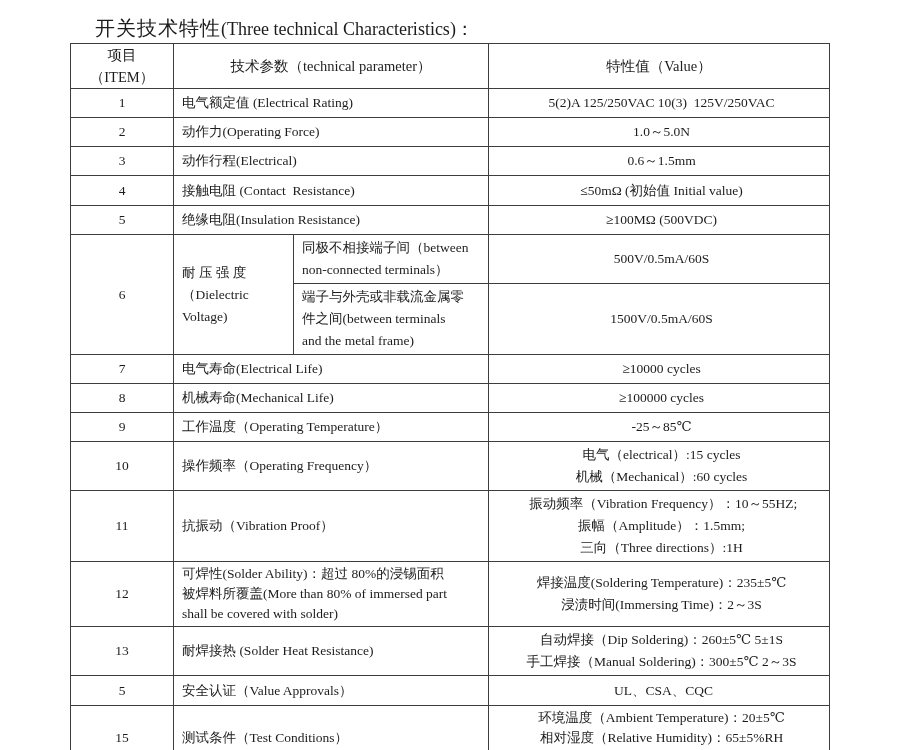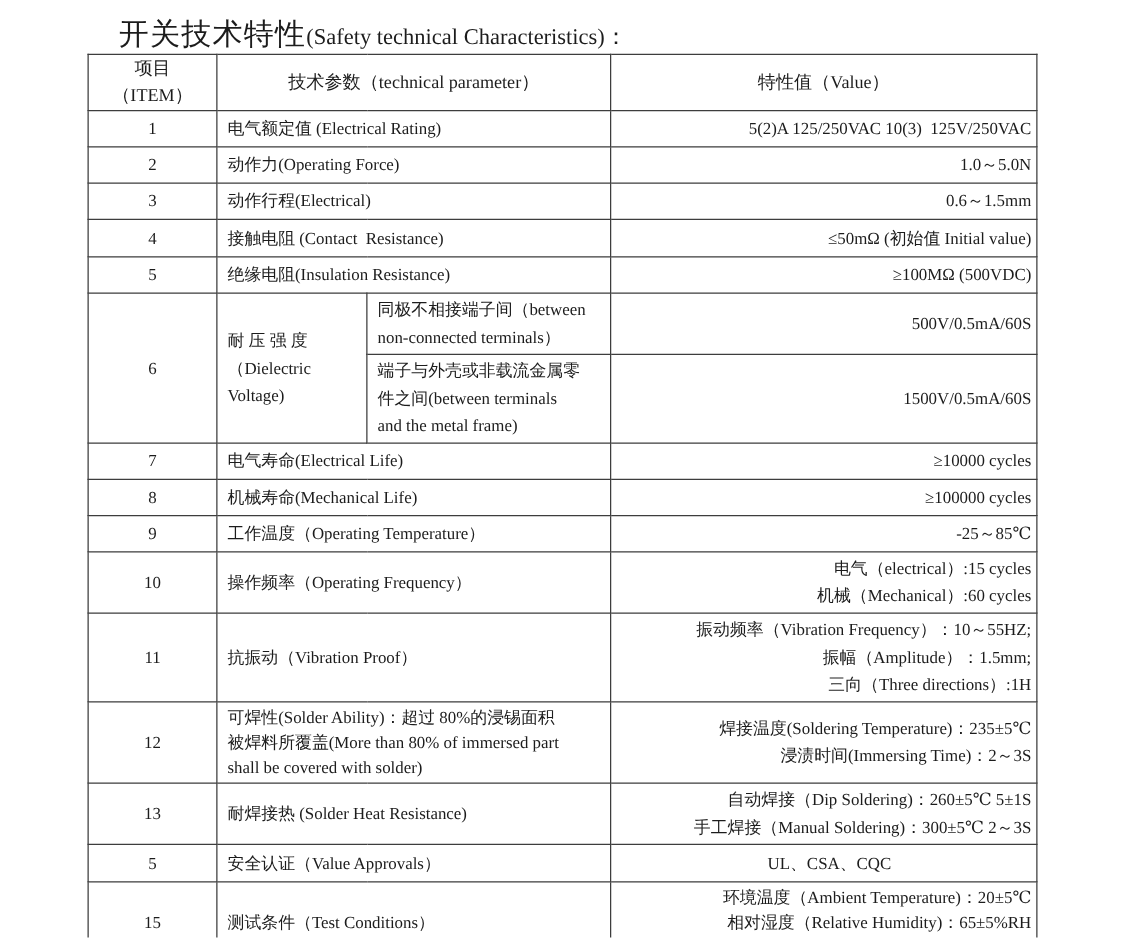--- a/index.html
+++ b/index.html
@@ -9,50 +9,50 @@
     font-family: "Liberation Serif", "DejaVu Serif", serif;
     color: #1c1c1c;
     overflow: hidden;
   }
   .page { position: relative; width: 900px; height: 750px; background: #fff; }
 
   .title {
     position: absolute; left: 95px; top: 6px;
     white-space: nowrap; font-weight: normal;
   }
-  .title .zh { font-size: 24px; letter-spacing: 1px; }
+  .title .zh { font-size: 20px; letter-spacing: 1px; }
   .title .en { font-size: 18px; }
 
   table.spec {
     position: absolute; left: 70px; top: 43px;
     width: 759px;
     border-collapse: collapse;
     table-layout: fixed;
     font-size: 13.5px;
   }
   table.spec th, table.spec td {
     border: 1px solid #3d3d3d;
     vertical-align: middle;
     line-height: 22px;
     white-space: pre-wrap;
     overflow: hidden;
   }
   th.hdr { font-weight: normal; font-size: 14.5px; text-align: center; }
   td.no { text-align: center; font-size: 13.5px; }
   td.param { text-align: left; padding: 2px 4px 2px 8px; }
-  td.val { text-align: right; padding: 2px 4px 2px 9px; }
+  td.val { text-align: center; padding: 2px 4px 2px 9px; }
   td.center { text-align: center; padding-left: 13px; }
   .lh20 { line-height: 20px !important; }
 </style>
 </head>
 <body>
 
 <div class="page">
 
-  <h1 class="title"><span class="zh">开关技术特性</span><span class="en">(Safety technical Characteristics)：</span></h1>
+  <h1 class="title"><span class="zh">开关技术特性</span><span class="en">(Three technical Characteristics)：</span></h1>
 
   <table class="spec">
     <colgroup>
       <col style="width:103px">
         <col style="width:120px">
         <col style="width:195px">
         <col style="width:341px">
     </colgroup>
 
     <tbody>

